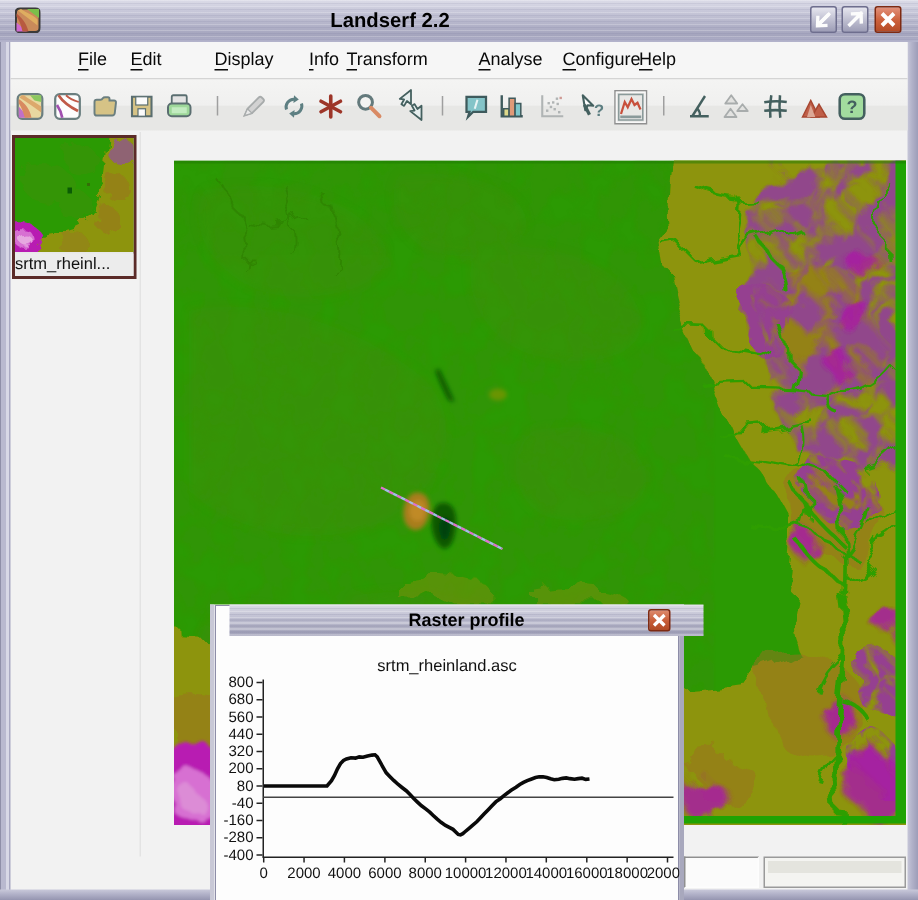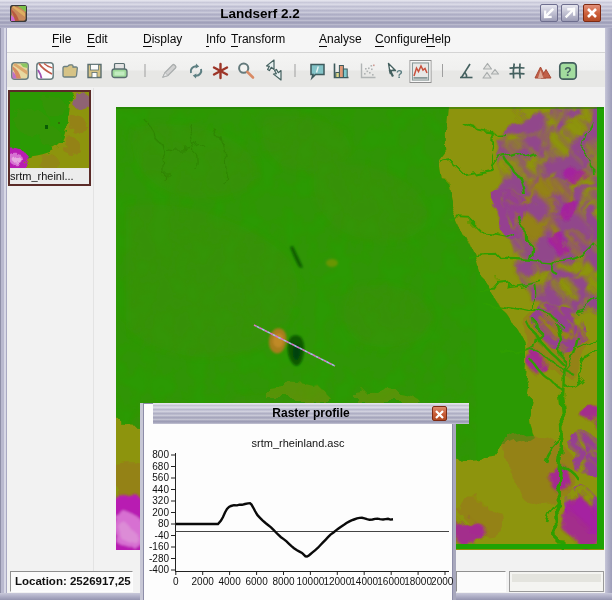--- a/index.html
+++ b/index.html
@@ -409,21 +409,20 @@
         <line x1="138" y1="218" x2="219" y2="259" stroke="#df72cf" stroke-dasharray="3 3"></line>
         <line x1="138" y1="218" x2="219" y2="259" stroke="#a4bce4" stroke-dasharray="3 3" stroke-dashoffset="3"></line>
       </g>
 
       <rect x="481" y="0" width="7" height="438" fill="#1fa303"></rect>
       <rect x="330" y="437" width="158" height="5" fill="#1fa303"></rect>
       <rect x="0" y="0" width="488" height="2" fill="#1d7a03" opacity="0.5"></rect>
     </svg>
   </div>
 
-  <div id="loc" class="abs sunken">Location: 2526917,25</div>
   <div id="sb2" class="abs sunken"></div>
   <div id="sb3" class="abs">
       <div class="fill"></div>
     </div>
 
   <div id="dlg" class="abs"></div>
   <div id="dlgtitle" class="abs">Raster profile</div>
   <div id="dx" class="abs"><svg width="13" height="13" viewBox="0 0 13 13">
         <path d="M3 3 L10 10 M10 3 L3 10" stroke="#fff" stroke-width="2.2"></path>
       </svg></div>

